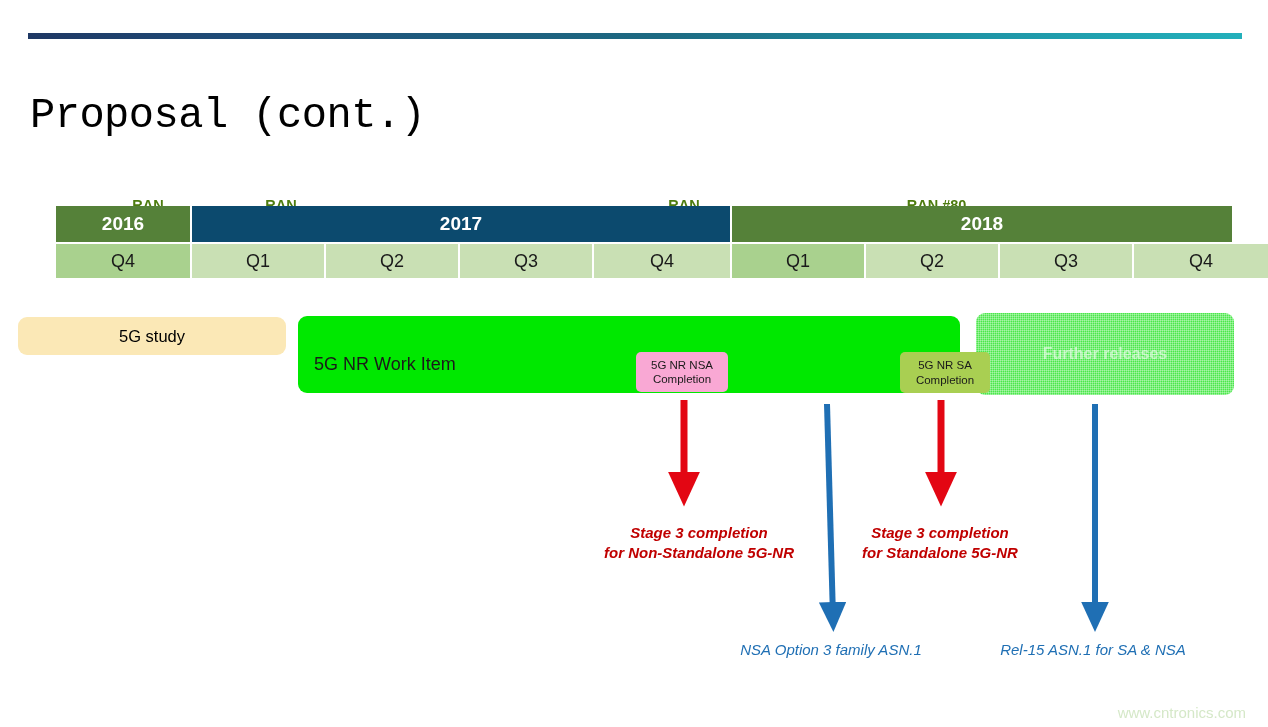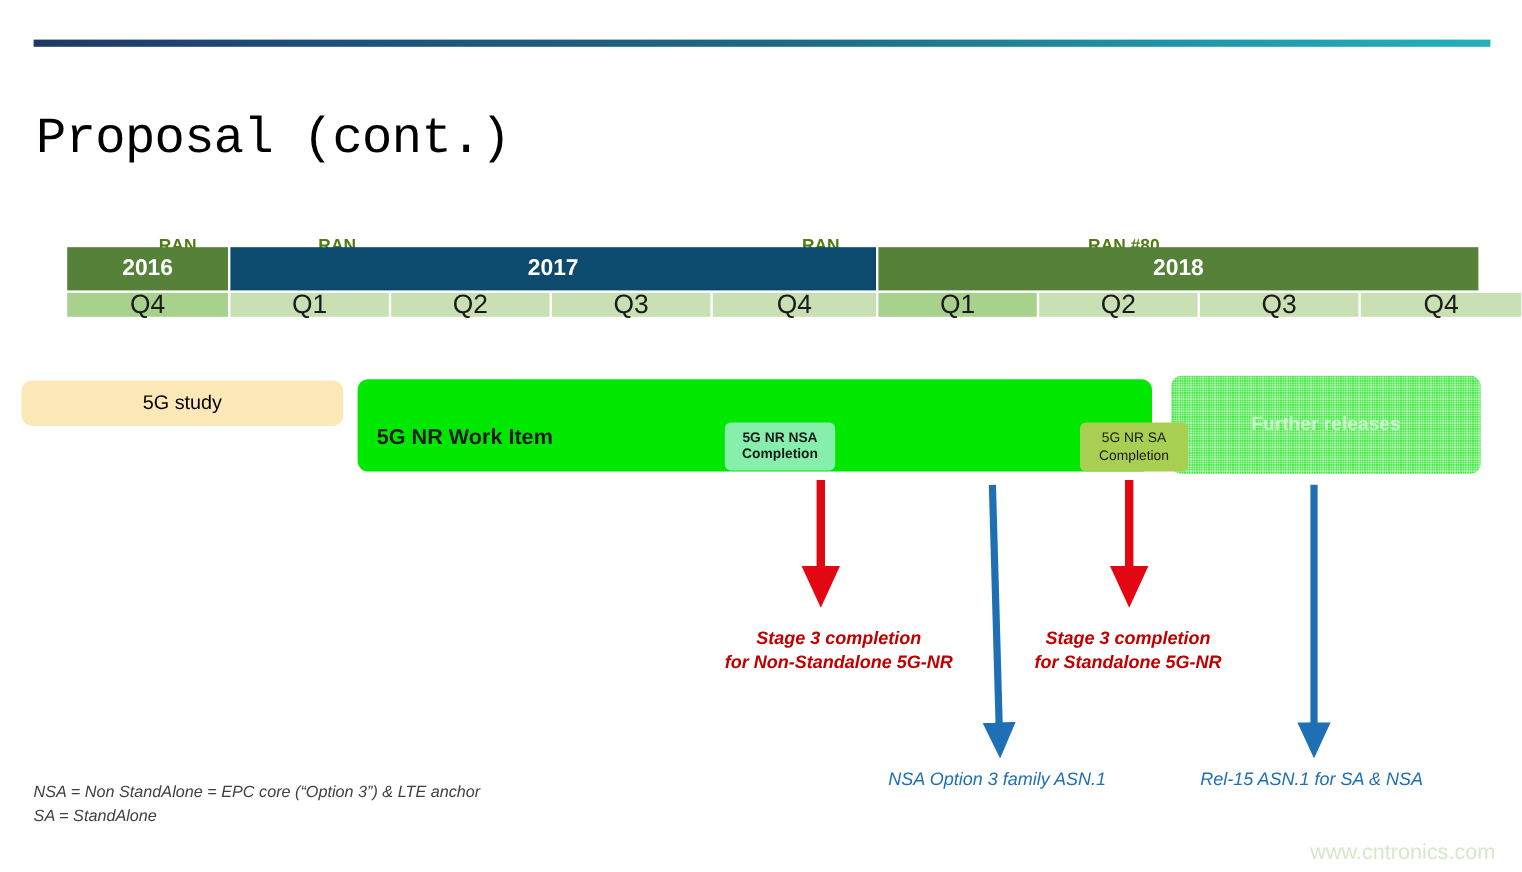--- a/index.html
+++ b/index.html
@@ -78,24 +78,24 @@
     font-size: 19px;
     font-weight: bold;
     display: flex;
     align-items: center;
     justify-content: center;
     box-sizing: border-box;
   }
   .quarter-cell {
     position: absolute;
     top: 0;
-    height: 20px;
+    height: 34px;
     background: #c9e0b4;
     color: #1a1a1a;
-    font-size: 22px;
+    font-size: 18px;
     font-weight: normal;
     display: flex;
     align-items: center;
     justify-content: center;
     box-sizing: border-box;
   }
   .quarter-cell.shade-dark { background: #a9d18e; }
 
   
   .bar {
@@ -184,21 +184,21 @@
     font-size: 13.5px;
     font-style: italic;
     line-height: 1.45;
     white-space: pre-line;
   }
   .watermark {
     position: absolute;
     right: 22px;
     bottom: 6px;
     color: #d5e8c8;
-    font-size: 18px;
+    font-size: 15px;
   }
 </style>
 </head>
 <body>
 
 <div id="slide">
 
   <div class="top-rule"></div>
 
   <div class="slide-title">Proposal (cont.)</div>
@@ -228,25 +228,25 @@
         <div class="quarter-cell" style="left: 538px; width: 136px;">Q4</div>
         <div class="quarter-cell shade-dark" style="left: 676px; width: 132px;">Q1</div>
         <div class="quarter-cell" style="left: 810px; width: 132px;">Q2</div>
         <div class="quarter-cell" style="left: 944px; width: 132px;">Q3</div>
         <div class="quarter-cell" style="left: 1078px; width: 134px;">Q4</div>
       </div>
   </div>
 
   <div id="bars-layer">
       <div class="bar bar-study" style="left: 18px; top: 317px; width: 268px; height: 38px;">5G study</div>
-      <div class="bar bar-wi" style="left: 298px; top: 316px; width: 662px; height: 77px; font-weight: bold;">
+      <div class="bar bar-wi" style="left: 298px; top: 316px; width: 662px; height: 77px;">
         <span class="bar-wi-label">5G NR Work Item</span>
       </div>
       <div class="bar bar-future" style="left: 976px; top: 313px; width: 258px; height: 82px;">Further releases</div>
-      <div class="chip" style="left: 604px; top: 352px; width: 92px; height: 40px; background: #86efac; font-weight: bold;">5G NR NSA
+      <div class="chip" style="left: 636px; top: 352px; width: 92px; height: 40px; background: #f9a8d4;">5G NR NSA
 Completion</div>
       <div class="chip" style="left: 900px; top: 352px; width: 90px; height: 41px; background: rgb(169, 207, 82);">5G NR SA
 Completion</div>
     </div>
 
   <svg id="arrow-layer" width="1268" height="727" style="position:absolute;left:0;top:0;pointer-events:none;">
     <defs>
       <marker id="head-red" markerWidth="5" markerHeight="4.6" refX="2.5" refY="2.3" orient="auto">
         <path d="M0,0 L5,2.3 L0,4.6 Z" fill="#e30613"></path>
       </marker>
@@ -262,18 +262,16 @@
 
   <div id="annotation-layer">
       <div class="note-red" style="left: 699px; top: 523px; color: rgb(192, 0, 0);">Stage 3 completion
 for Non-Standalone 5G-NR</div>
       <div class="note-red" style="left: 940px; top: 523px; color: rgb(192, 0, 0);">Stage 3 completion
 for Standalone 5G-NR</div>
       <div class="note-blue" style="left: 831px; top: 640px; color: rgb(31, 111, 180);">NSA Option 3  family ASN.1</div>
       <div class="note-blue" style="left: 1093px; top: 640px; color: rgb(31, 111, 180);">Rel-15 ASN.1 for SA &amp; NSA</div>
     </div>
 
-  <div class="footnote">NSA = Non StandAlone = EPC core (“Option 3”) &amp; LTE anchor
-SA = StandAlone</div>
 
   <div class="watermark">www.cntronics.com</div>
 
 </div>
 
 </body></html>

